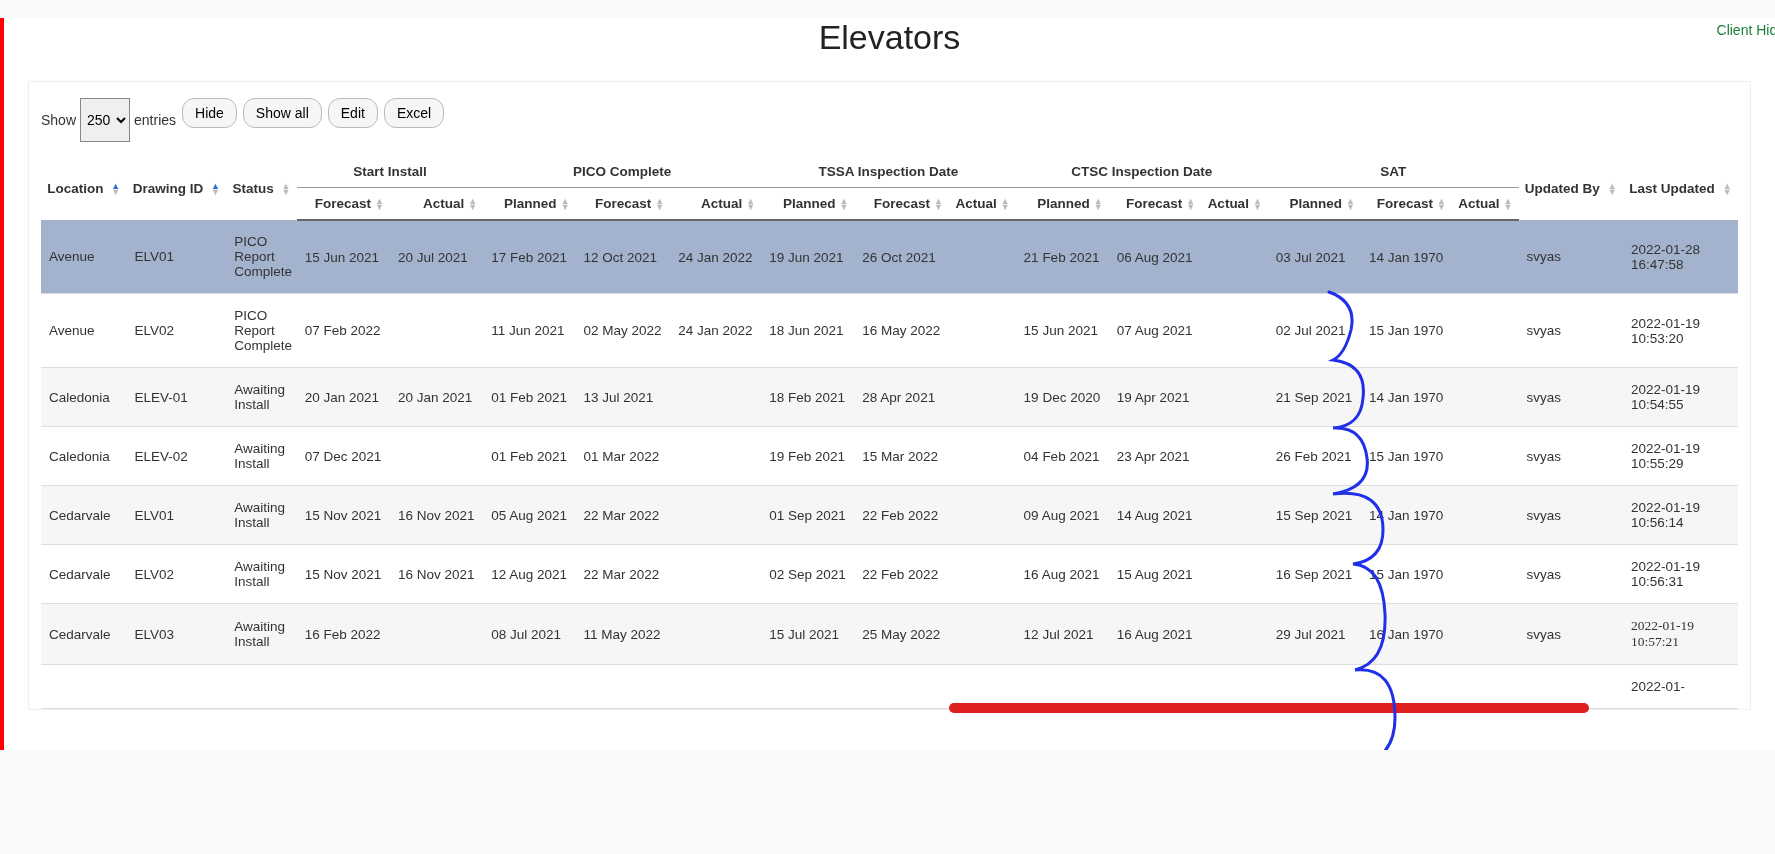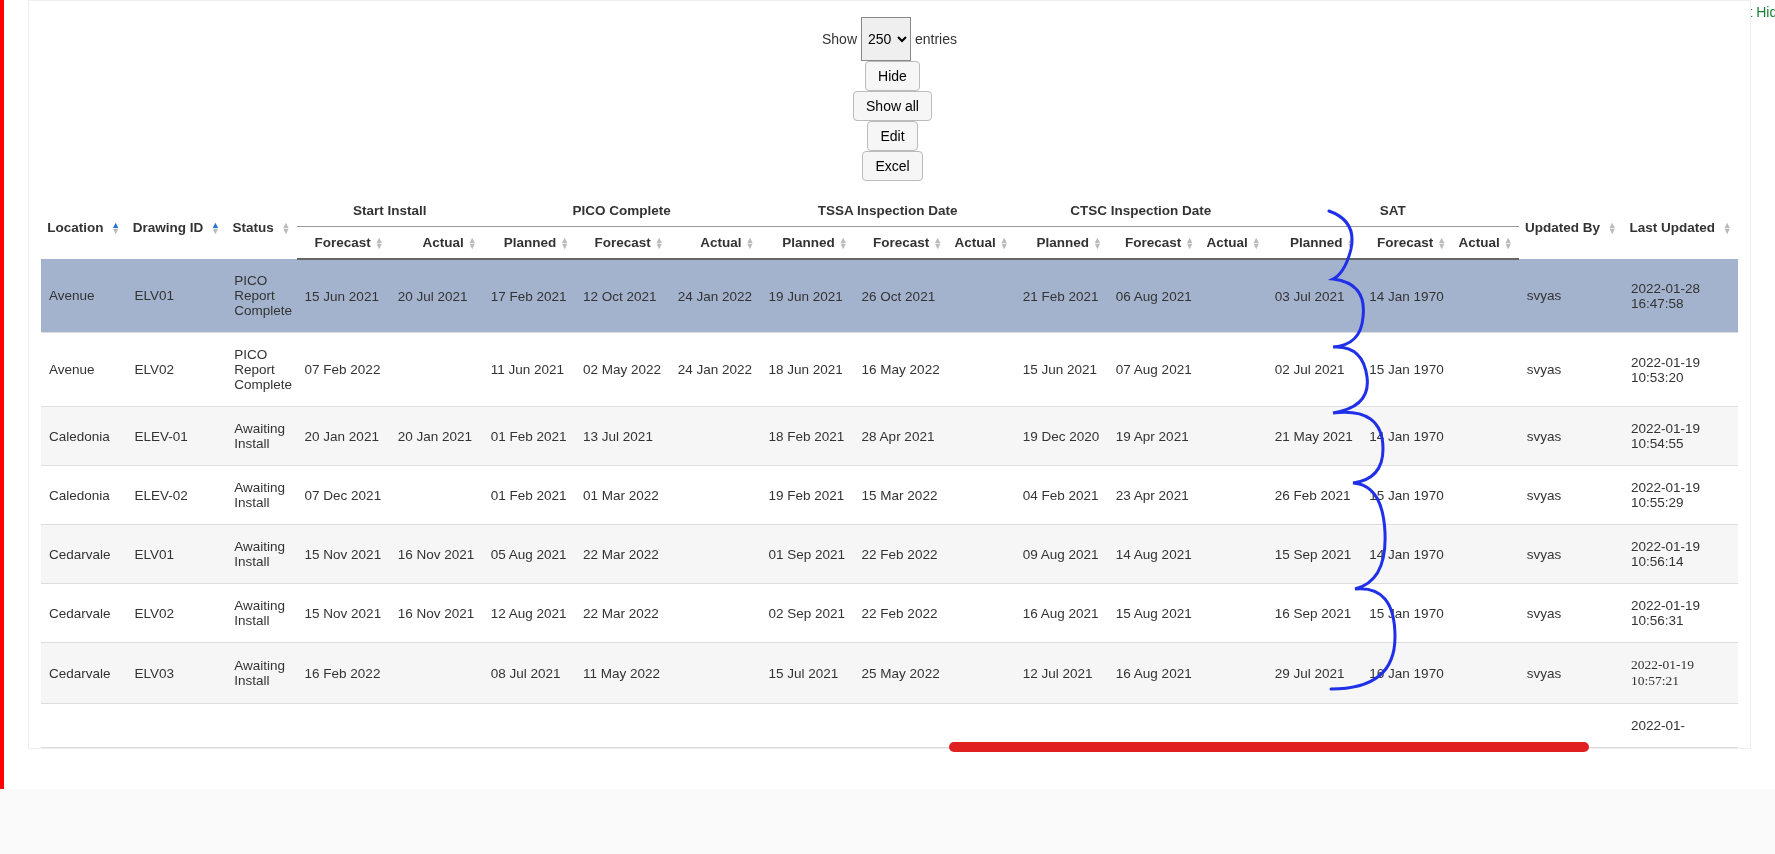--- a/index.html
+++ b/index.html
@@ -34,38 +34,37 @@
   }
   .panel {
     margin: 0 24px;
     background: #fff;
     border: 1px solid #eee;
     padding: 16px 12px 0 12px;
     position: relative;
   }
   .controls-row {
     display: flex;
-    align-items: center;
+    align-items: flex-start;
     margin-bottom: 14px;
-    flex-direction: column;
   }
   .show-entries {
     display: flex;
     align-items: center;
     gap: 4px;
   }
   .show-entries select {
     font-size: 14px;
     padding: 12px 2px;
     border: 1px solid #888;
   }
   .btn {
     background: #f6f6f6;
     border: 1px solid #bbb;
-    border-radius: 4px;
+    border-radius: 12px;
     padding: 6px 12px;
     font-size: 14px;
     cursor: pointer;
     margin-left: 6px;
   }
   .search-wrap {
     margin-left: auto;
     display: flex;
     align-items: center;
     gap: 6px;
@@ -136,20 +135,21 @@
     background: #e02020;
     border-radius: 5px;
     pointer-events: none;
   }
 </style>
 </head>
 <body>
 
 <div class="page-wrap">
   <div class="top-link">Client Hidd</div>
+  <h1>Elevators</h1>
 
   <div class="panel">
     <div class="controls-row">
       <div class="show-entries">
         <span>Show</span>
         <select>
           <option>250</option>
         </select>
         <span>entries</span>
       </div>
@@ -256,21 +256,21 @@
             <td>20 Jan 2021</td>
             <td>01 Feb 2021</td>
             <td>13 Jul 2021</td>
             <td></td>
             <td>18 Feb 2021</td>
             <td>28 Apr 2021</td>
             <td></td>
             <td>19 Dec 2020</td>
             <td>19 Apr 2021</td>
             <td></td>
-            <td>21 May 2021</td>
+            <td>21 Sep 2021</td>
             <td>14 Jan 1970</td>
             <td></td>
             <td>svyas</td>
             <td style="max-width: 70px; margin-left: 28px;">2022-01-19 10:54:55</td>
           </tr>
           <tr class="odd">
             <td>Caledonia</td>
             <td>ELEV-02</td>
             <td style="max-width: 70px;">Awaiting Install</td>
             <td>07 Dec 2021</td>

